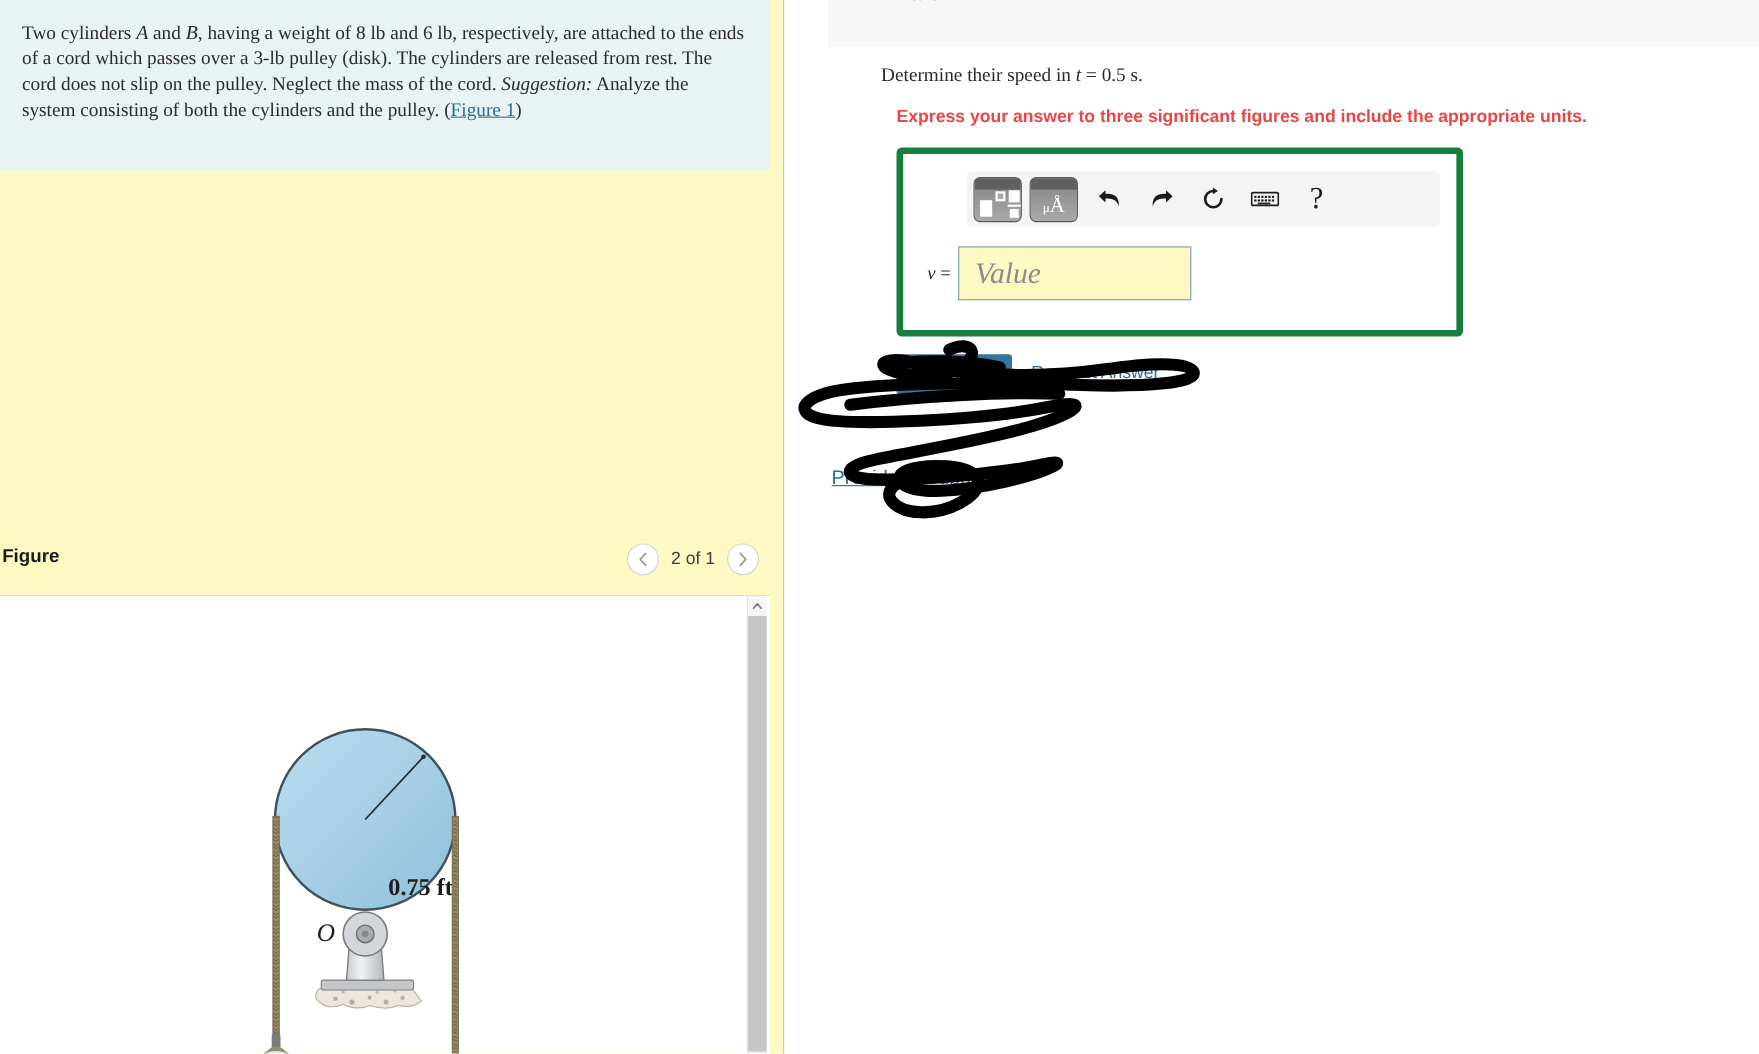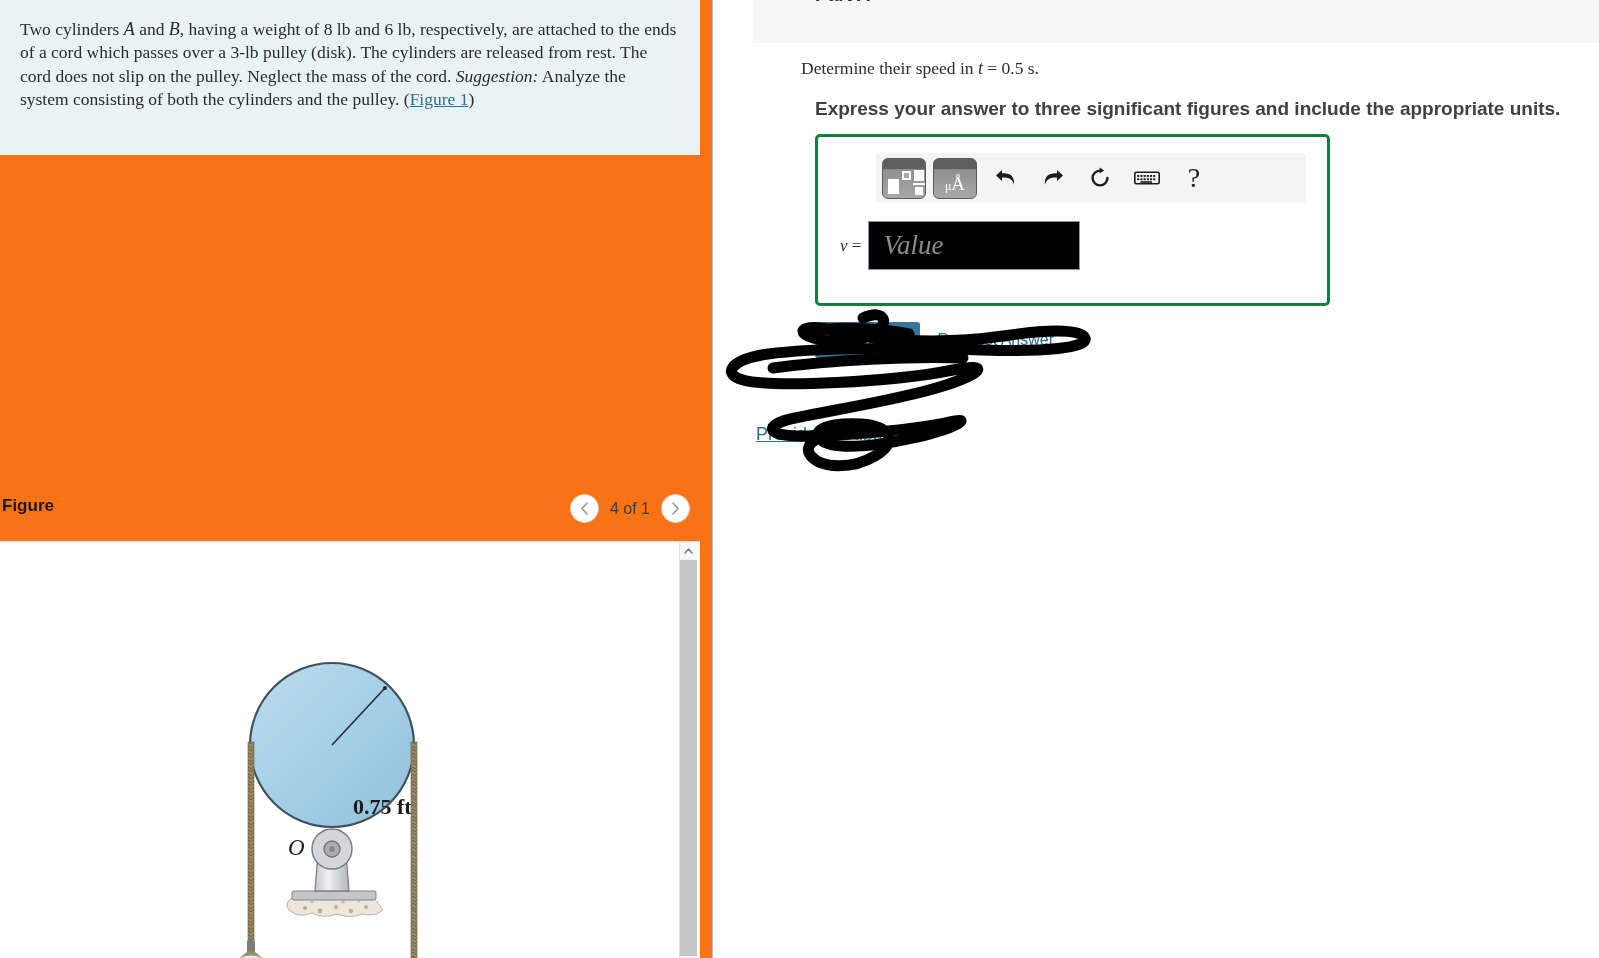--- a/index.html
+++ b/index.html
@@ -10,21 +10,21 @@
     background: #ffffff;
     font-family: "Liberation Sans", sans-serif;
     overflow: hidden;
   }
   #root { position: relative; width: 1599px; height: 958px; }
 
   
   #left-panel {
     position: absolute; left: 0; top: 0;
     width: 712px; height: 958px;
-    background: #f97316;
+    background: #fef9c3;
   }
   #problem-statement-box {
     position: absolute; left: 0; top: 0;
     width: 700px; min-height: 155px;
     background: #e9f3f4;
     padding: 18px 22px 16px 20px;
   }
   #problem-statement-text {
     font-family: "Liberation Serif", serif;
     font-size: 17.5px;
@@ -117,30 +117,30 @@
     font-size: 19px; font-weight: bold; color: #2b2b2b;
     font-family: "Liberation Sans", sans-serif;
   }
   #question-prompt {
     position: absolute; left: 88px; top: 58px;
     font-family: "Liberation Serif", serif;
     font-size: 17.5px; color: #2b2b2b;
   }
   #answer-instruction {
     position: absolute; left: 102px; top: 98px;
-    font-size: 19px; font-weight: bold; color: #404040;
+    font-size: 16px; font-weight: bold; color: #ef4444;
     font-family: "Liberation Sans", sans-serif;
     white-space: nowrap;
   }
 
   
   #answer-card {
     position: absolute; left: 102px; top: 134px;
     width: 515px; height: 172px;
-    border: 3px solid #15803d; border-radius: 5px;
+    border: 6px solid #15803d; border-radius: 5px;
     background: #ffffff;
   }
   #math-toolbar {
     position: absolute; left: 58px; top: 16px;
     width: 430px; height: 50px;
     background: #f4f4f4; border-radius: 4px;
     display: flex; align-items: center; padding-left: 6px; gap: 3px;
   }
   .tb-grad-btn {
     width: 44px; height: 41px; border-radius: 6px;
@@ -173,21 +173,21 @@
   #value-row {
     position: absolute; left: 0; top: 84px; width: 100%;
     display: flex; align-items: center; padding-left: 22px;
   }
   #variable-label {
     font-family: "Liberation Serif", serif; font-size: 17px;
     color: #2b2b2b; margin-right: 7px; white-space: nowrap;
   }
   #variable-label i { font-style: italic; }
   .answer-input {
-    height: 49px; border: 1px solid #7c9bb0; background: #000000;
+    height: 49px; border: 1px solid #7c9bb0; background: #fef9c3;
     font-family: "Liberation Serif", serif; font-style: italic;
     font-size: 27px; color: #8c8c8c;
     padding: 16px 14px; outline: none;
   }
   #value-input { width: 212px; margin-right: 7px; }
   #units-input { width: 212px; }
   .answer-input::placeholder { color: #8c8c8c; opacity: 1; font-style: italic; }
 
   
   #submit-row {
@@ -229,21 +229,21 @@
     </div>
 
     <div id="figure-header">
       <div id="figure-title">Figure</div>
       <div id="figure-nav">
         <div class="nav-circle">
           <svg width="9" height="13" viewBox="0 0 9 13">
             <polyline points="7,1 2,6.5 7,12" fill="none" stroke="#9a9a9a" stroke-width="1.6" stroke-linecap="round" stroke-linejoin="round"></polyline>
           </svg>
         </div>
-        <div id="figure-counter">4 of 1</div>
+        <div id="figure-counter">2 of 1</div>
         <div class="nav-circle">
           <svg width="9" height="13" viewBox="0 0 9 13">
             <polyline points="2,1 7,6.5 2,12" fill="none" stroke="#9a9a9a" stroke-width="1.6" stroke-linecap="round" stroke-linejoin="round"></polyline>
           </svg>
         </div>
       </div>
     </div>
     <div id="figure-divider"></div>
 
     <div id="figure-viewport">

